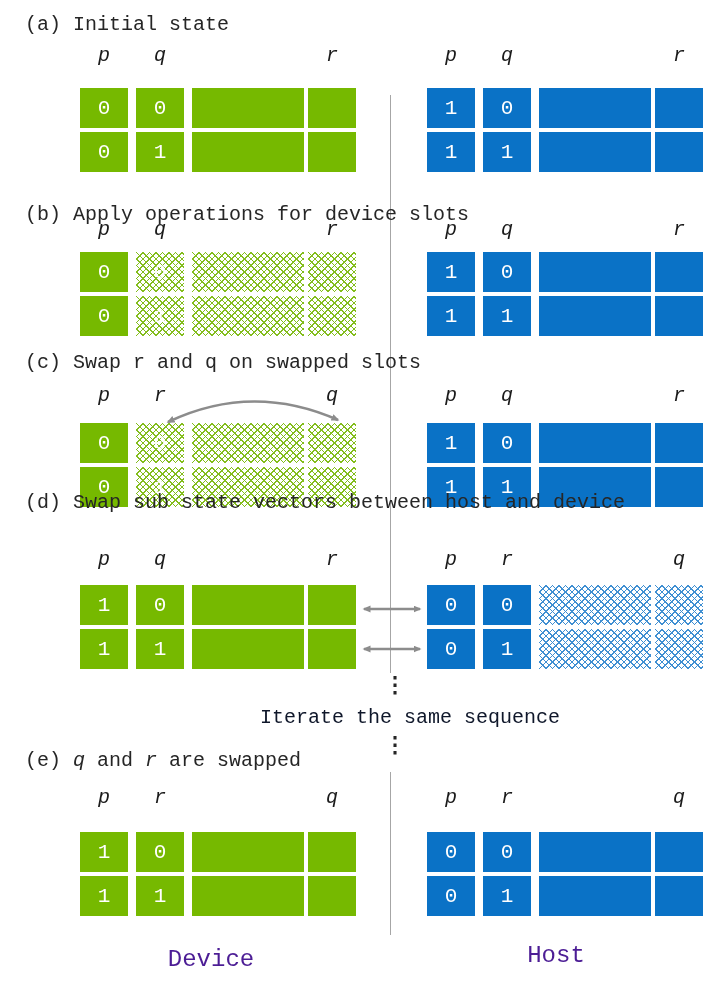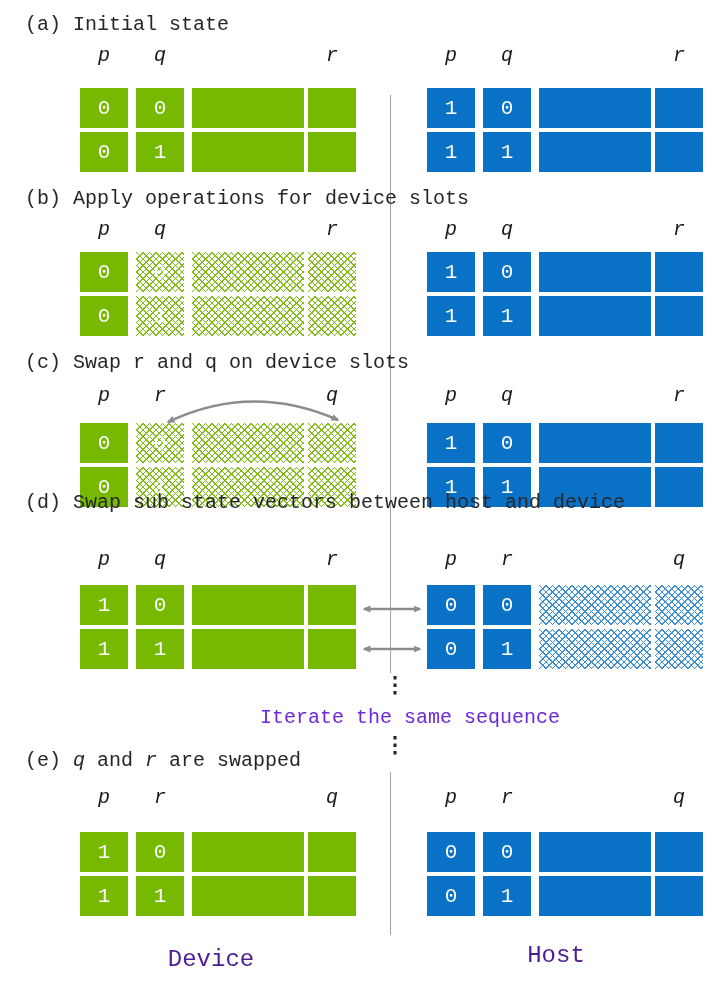--- a/index.html
+++ b/index.html
@@ -22,21 +22,21 @@
   .b{background:#0A72C6;}
   .gh{background-color:#ffffff;background-image:
       repeating-linear-gradient(45deg,#83bd1c 0 1.3px,transparent 1.3px 4.6px),
       repeating-linear-gradient(135deg,#83bd1c 0 1.3px,transparent 1.3px 4.6px);}
   .bh{background-color:#ffffff;background-image:
       repeating-linear-gradient(45deg,#3f8fd2 0 1.3px,transparent 1.3px 4.6px),
       repeating-linear-gradient(135deg,#3f8fd2 0 1.3px,transparent 1.3px 4.6px);}
   .digit{color:#ffffff;font-size:21px;line-height:1;}
   .divider{position:absolute;left:390px;width:1px;background:#a6a6a6;}
   .ellipsis{position:absolute;left:384px;font-size:22px;font-weight:bold;color:#262626;line-height:1;}
-  .iterate{position:absolute;left:240px;top:706px;width:340px;text-align:center;font-size:20px;color:#6d28d9;white-space:nowrap;}
+  .iterate{position:absolute;left:240px;top:706px;width:340px;text-align:center;font-size:20px;color:#0f172a;white-space:nowrap;}
   .footlab{position:absolute;font-size:24px;color:#4c1d95;text-align:center;width:276px;}
   .arrsvg{position:absolute;}
 </style>
 </head>
 <body>
 
 <div id="stage">
 
   <div class="divider" style="top:95px;height:578px;"></div>
   <div class="divider" style="top:772px;height:163px;"></div>
@@ -94,21 +94,21 @@
           <span class="digit">1</span>
         </div>
       <div class="cell b">
           <span class="digit">1</span>
         </div>
       <div class="bar b"></div>
       <div class="sq b"></div>
     </div>
   </div>
 
-  <div class="title" style="top:186px;">(b) Apply operations for device slots</div>
+  <div class="title" style="top:202px;">(b) Apply operations for device slots</div>
 
   <div class="labrow" style="left:80px;top:218px;">
     <span class="l1">p</span>
     <span class="l2">q</span>
     <span class="sp"></span>
     <span class="l3">r</span>
   </div>
   <div class="grid" style="left:80px;top:252px;">
     <div class="row">
       <div class="cell g">
@@ -154,21 +154,21 @@
           <span class="digit">1</span>
         </div>
       <div class="cell b">
           <span class="digit">1</span>
         </div>
       <div class="bar b"></div>
       <div class="sq b"></div>
     </div>
   </div>
 
-  <div class="title" style="top:350px;">(c) Swap r and q on device slots</div>
+  <div class="title" style="top:350px;">(c) Swap r and q on swapped slots</div>
 
   <div class="labrow" style="left:80px;top:384px;">
     <span class="l1">p</span>
     <span class="l2">r</span>
     <span class="sp"></span>
     <span class="l3">q</span>
   </div>
 
   <svg class="arrsvg" style="left:154px;top:392px;" width="196" height="42">
     <defs>

